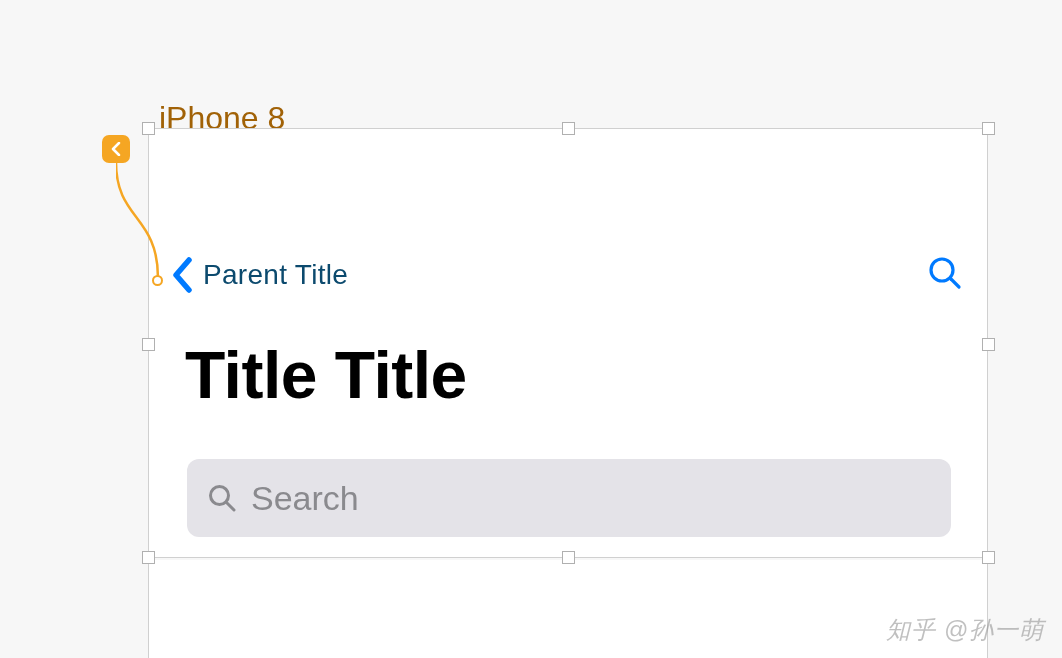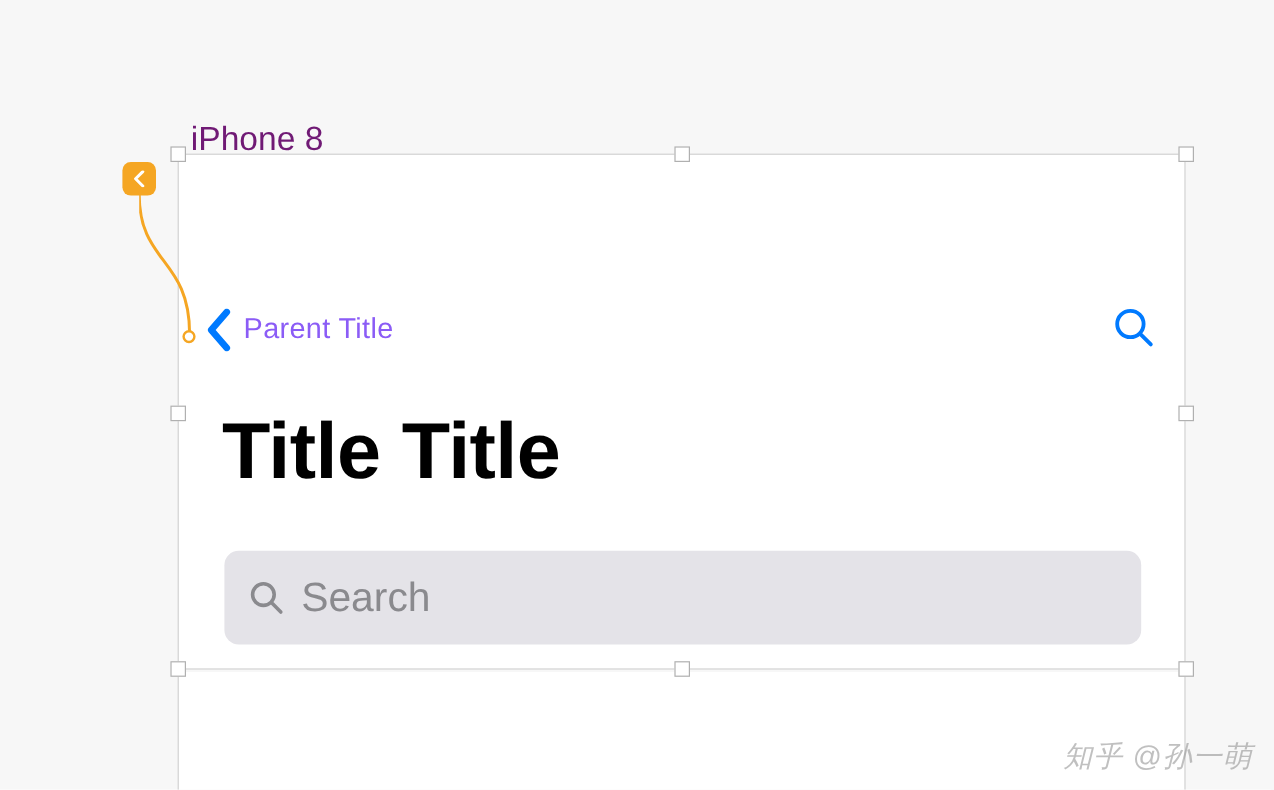--- a/index.html
+++ b/index.html
@@ -8,22 +8,22 @@
       height: 658px;
       background: #f7f7f7;
       font-family: -apple-system, BlinkMacSystemFont, "Helvetica Neue", Arial, sans-serif;
       position: relative;
       overflow: hidden;
     }
     .device-label {
       position: absolute;
       left: 159px;
       top: 100px;
-      color: #701a75;
-      font-size: 28px;
+      color: #a16207;
+      font-size: 32px;
       font-weight: 400;
     }
     .canvas-frame {
       position: absolute;
       left: 148px;
       top: 128px;
       width: 840px;
       height: 430px;
       background: #fff;
       border: 1px solid #d0d0d0;
@@ -97,22 +97,22 @@
       padding: 0 24px 0 22px;
     }
     .back-area {
       display: flex;
       align-items: center;
       gap: 10px;
       cursor: pointer;
     }
     .back-chevron svg { display: block; }
     .back-label {
-      color: #8b5cf6;
-      font-size: 24px;
+      color: #0c4a6e;
+      font-size: 28px;
       font-weight: 400;
       letter-spacing: 0.3px;
     }
     .search-icon-btn {
       display: flex;
       align-items: center;
       justify-content: center;
       cursor: pointer;
     }
     .large-title {

